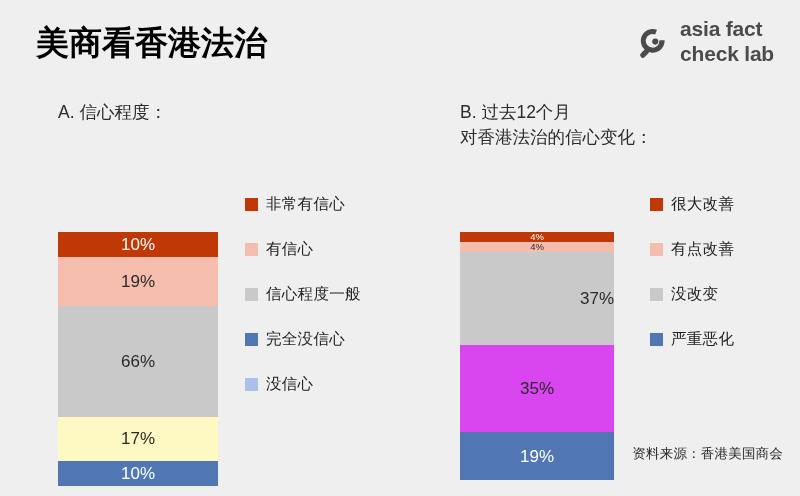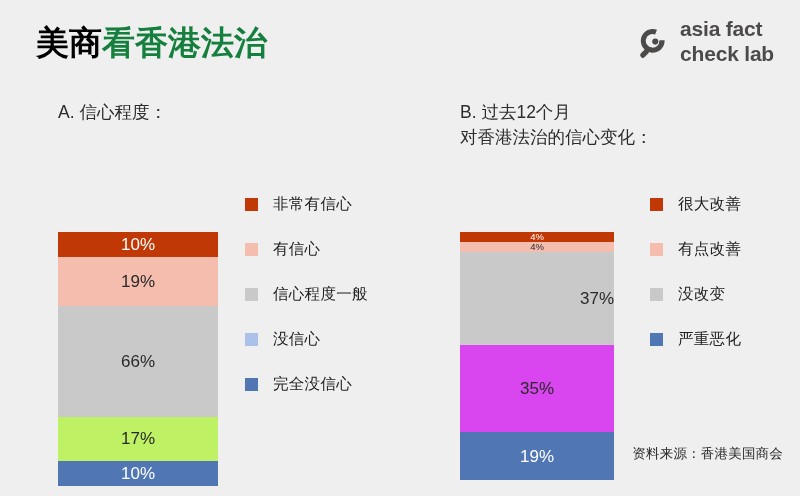--- a/index.html
+++ b/index.html
@@ -25,21 +25,21 @@
     position: absolute;
     left: 36px;
     top: 22px;
     font-size: 33px;
     font-weight: bold;
     letter-spacing: 0px;
     white-space: nowrap;
     line-height: 1.25;
   }
   .title .hl { color: #000000; }
-  .title .rest { color: #15803d; }
+  .title .rest { color: #000000; }
 
   .brand {
     position: absolute;
     right: 26px;
     top: 17px;
     display: flex;
     align-items: center;
     gap: 9px;
   }
   .brand-mark {
@@ -103,21 +103,21 @@
     position: absolute;
     display: flex;
     flex-direction: column;
   }
   .legend-a { left: 219px; top: 174px; }
   .legend-b { left: 214px; top: 174px; }
   .legend-row {
     display: flex;
     align-items: center;
     height: 45px;
-    gap: 15px;
+    gap: 8px;
   }
   .legend-swatch {
     width: 13px;
     height: 13px;
     flex: none;
   }
   .legend-label {
     font-size: 15.5px;
     color: #222222;
     white-space: nowrap;
@@ -159,47 +159,47 @@
     <div class="bar bar-a">
         <div class="seg" style="background: rgb(191, 56, 5); height: 10%;">
           <span class="seg-label ondark">10%</span>
         </div>
         <div class="seg" style="background: rgb(244, 189, 173); height: 19%;">
           <span class="seg-label onlight">19%</span>
         </div>
         <div class="seg" style="background: rgb(201, 201, 201); height: 44%;">
           <span class="seg-label onlight">66%</span>
         </div>
-        <div class="seg" style="background: #bef264; height: 17%;">
+        <div class="seg" style="background: #fef9c3; height: 17%;">
           <span class="seg-label onlight">17%</span>
         </div>
         <div class="seg" style="background: rgb(80, 119, 180); height: 10%;">
           <span class="seg-label ondark">10%</span>
         </div>
       </div>
     <div class="legend legend-a">
         <div class="legend-row">
           <span class="legend-swatch" style="background: rgb(191, 56, 5);"></span>
           <span class="legend-label">非常有信心</span>
         </div>
         <div class="legend-row">
           <span class="legend-swatch" style="background: rgb(244, 189, 173);"></span>
           <span class="legend-label">有信心</span>
         </div>
         <div class="legend-row">
           <span class="legend-swatch" style="background: rgb(201, 201, 201);"></span>
           <span class="legend-label">信心程度一般</span>
         </div>
         <div class="legend-row">
+          <span class="legend-swatch" style="background: rgb(80, 119, 180);"></span>
+          <span class="legend-label">完全没信心</span>
+        </div>
+        <div class="legend-row">
           <span class="legend-swatch" style="background: rgb(171, 193, 233);"></span>
           <span class="legend-label">没信心</span>
-        </div>
-        <div class="legend-row">
-          <span class="legend-swatch" style="background: rgb(80, 119, 180);"></span>
-          <span class="legend-label">完全没信心</span>
         </div>
       </div>
   </div>
 
   <div class="panel panel-b">
     <div class="panel-head">B. 过去12个月
 对香港法治的信心变化：</div>
     <div class="bar bar-b">
         <div class="seg" style="background: rgb(191, 56, 5); height: 4.0404%;">
           <span class="seg-label ondark small">4%</span>

